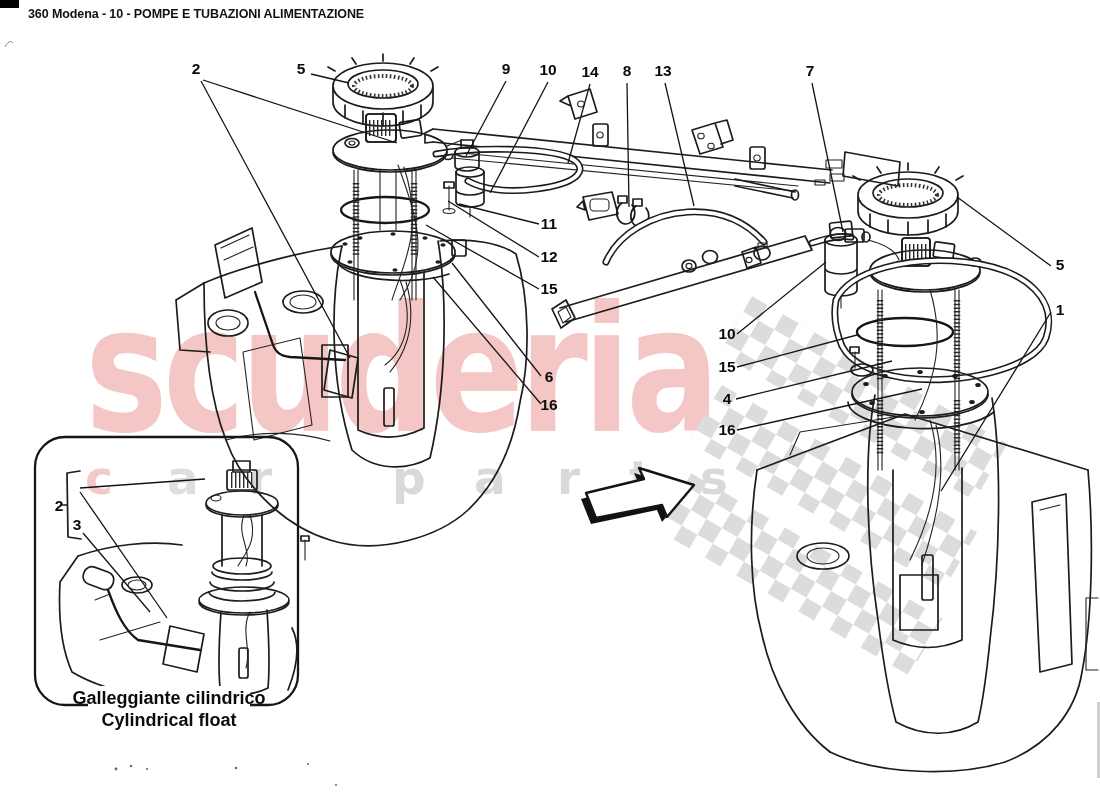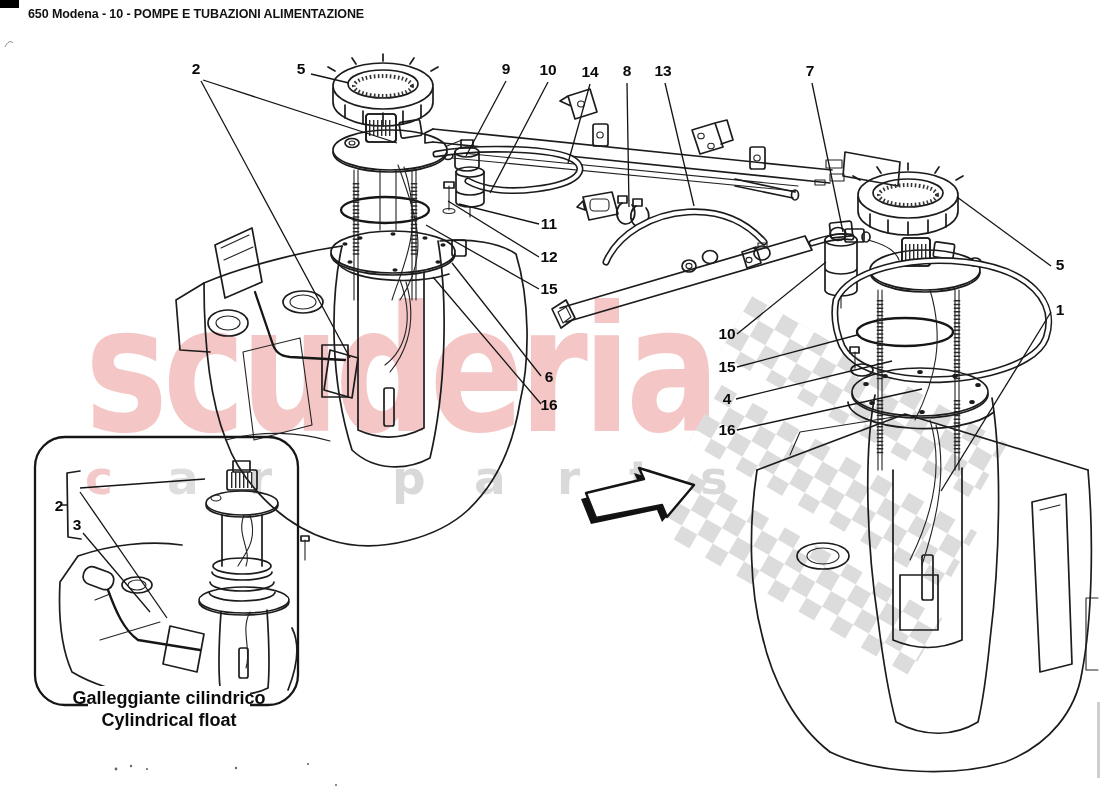--- a/index.html
+++ b/index.html
@@ -24,21 +24,21 @@
   .wm-brand{font-family:"DejaVu Sans",sans-serif;font-weight:bold;letter-spacing:-6px;}
   .wm-sub{font-family:"DejaVu Sans",sans-serif;font-weight:bold;font-size:47px;}
   .caption{font:bold 18px "Liberation Sans",sans-serif;fill:#0c0c0c;text-anchor:middle;}
   .speck{fill:#666;}
 </style>
 </head>
 <body>
 
 <div class="page">
   <div class="corner-mark"></div>
-  <div class="header">650 Modena - 10 - POMPE E TUBAZIONI ALIMENTAZIONE</div>
+  <div class="header">360 Modena - 10 - POMPE E TUBAZIONI ALIMENTAZIONE</div>
 
   <svg viewBox="0 0 1100 800" width="1100" height="800">
     <defs>
       <pattern id="chk" width="36" height="36" patternUnits="userSpaceOnUse">
         <rect x="0" y="0" width="18" height="18" fill="#dcdcdc"></rect>
         <rect x="18" y="18" width="18" height="18" fill="#dcdcdc"></rect>
       </pattern>
       <pattern id="hatch" width="5" height="5" patternUnits="userSpaceOnUse" patternTransform="rotate(45)">
         <line x1="0" y1="0" x2="0" y2="5" stroke="#1a1a1a" stroke-width="1.4"></line>
       </pattern>

